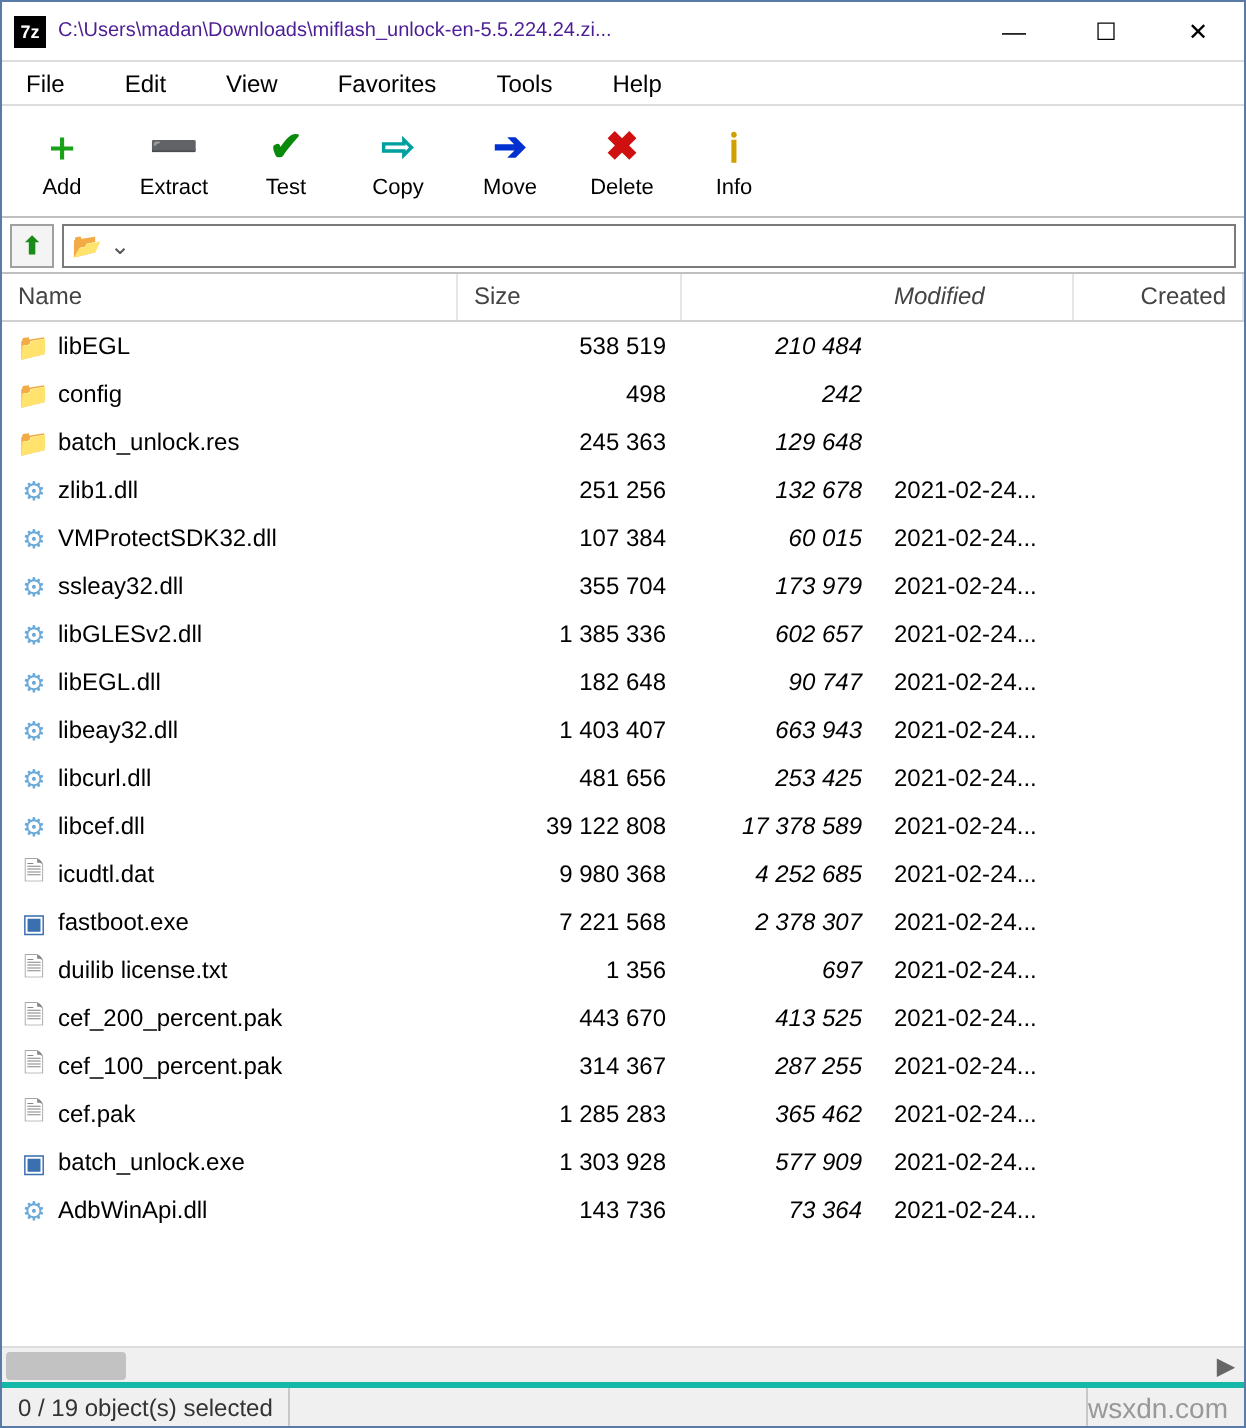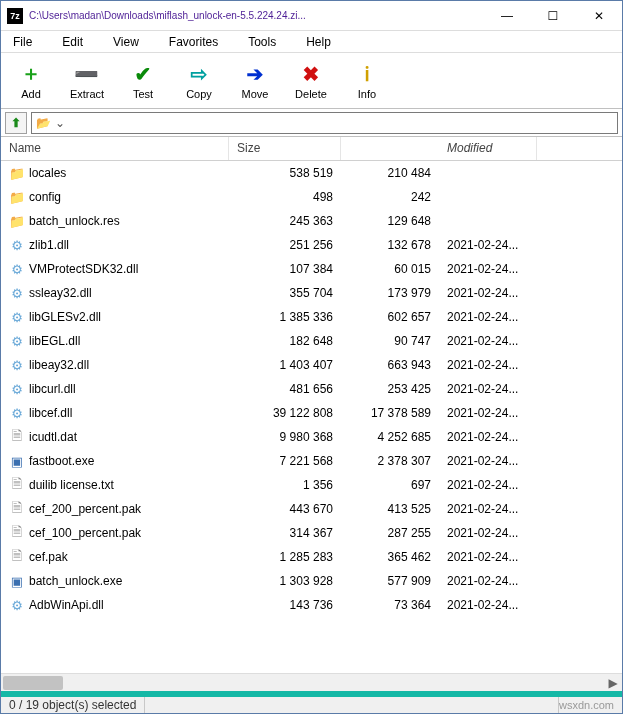--- a/index.html
+++ b/index.html
@@ -137,21 +137,21 @@
       background: #fff;
     }
     .row {
       height: 24px;
       display: flex;
       align-items: center;
     }
     .row .cell { padding: 0 8px; white-space:nowrap; overflow:hidden; }
     .row .c-name { width: 228px; display:flex; align-items:center; gap:4px;}
     .row .c-size { width: 112px; text-align:right;}
-    .row .c-packed { width: 98px; text-align:right;}
+    .row .c-packed { width: 98px; text-align:right;font-style:italic;}
     .row .c-mod { width: 98px; text-align:left;}
     .ico-f { width:16px; height:16px; display:inline-flex; align-items:center; justify-content:center; font-size:13px;}
     .ico-folder { color:#e8b44a; }
     .ico-file { color:#888; }
     .ico-dll { color:#6aa9d8; }
     .ico-exe { color:#3a6fb0; }
     
     .hscroll {
       height: 18px;
       background: #f0f0f0;
@@ -166,34 +166,34 @@
       position:absolute; top:0; width:18px; height:18px;
       display:flex;align-items:center;justify-content:center;
       color:#666;
     }
     .hscroll .arrow.left{left:0;}
     .hscroll .arrow.right{right:0;}
     
     .statusbar {
       height: 22px;
       background: #f0f0f0;
-      border-top: 6px solid #14b8a6;
+      border-top: 3px solid #14b8a6;
       display: flex;
       align-items:center;
       font-size:12px;
       color:#333;
     }
     .statusbar .pane{
       padding:0 8px;
       border-right:1px solid #c8c8c8;
       height:100%;
       display:flex;align-items:center;
     }
     .statusbar .watermark{
-      margin-left:auto; padding-right:8px; color:#999; font-size:11px;
+      margin-left:auto; padding-right:8px; color:#999; font-size:14px;
     }
   </style>
 </head>
 <body>
 
 <div class="titlebar">
   <div class="app-icon">7z</div>
   <div class="title">C:\Users\madan\Downloads\miflash_unlock-en-5.5.224.24.zi...</div>
   <div class="winbtn">—</div>
   <div class="winbtn">☐</div>
@@ -248,27 +248,28 @@
     <span class="folder-ico">📂</span>
     <span class="dd">⌄</span>
   </div>
 </div>
 
 <div class="list-header">
   <div class="col col-name">Name</div>
   <div class="col col-size">Size</div>
   <div class="col col-packed">Packed Size</div>
   <div class="col col-modified">Modified</div>
+  <div class="col col-created">Created</div>
 </div>
 
 <div class="file-list" id="filelist">
     <div class="row">
       <div class="cell c-name">
         <span class="ico-f ico-folder">📁</span>
-        <span>locales</span>
+        <span>libEGL</span>
       </div>
       <div class="cell c-size">538 519</div>
       <div class="cell c-packed">210 484</div>
       <div class="cell c-mod"></div>
     </div>
     <div class="row">
       <div class="cell c-name">
         <span class="ico-f ico-folder">📁</span>
         <span>config</span>
       </div>

